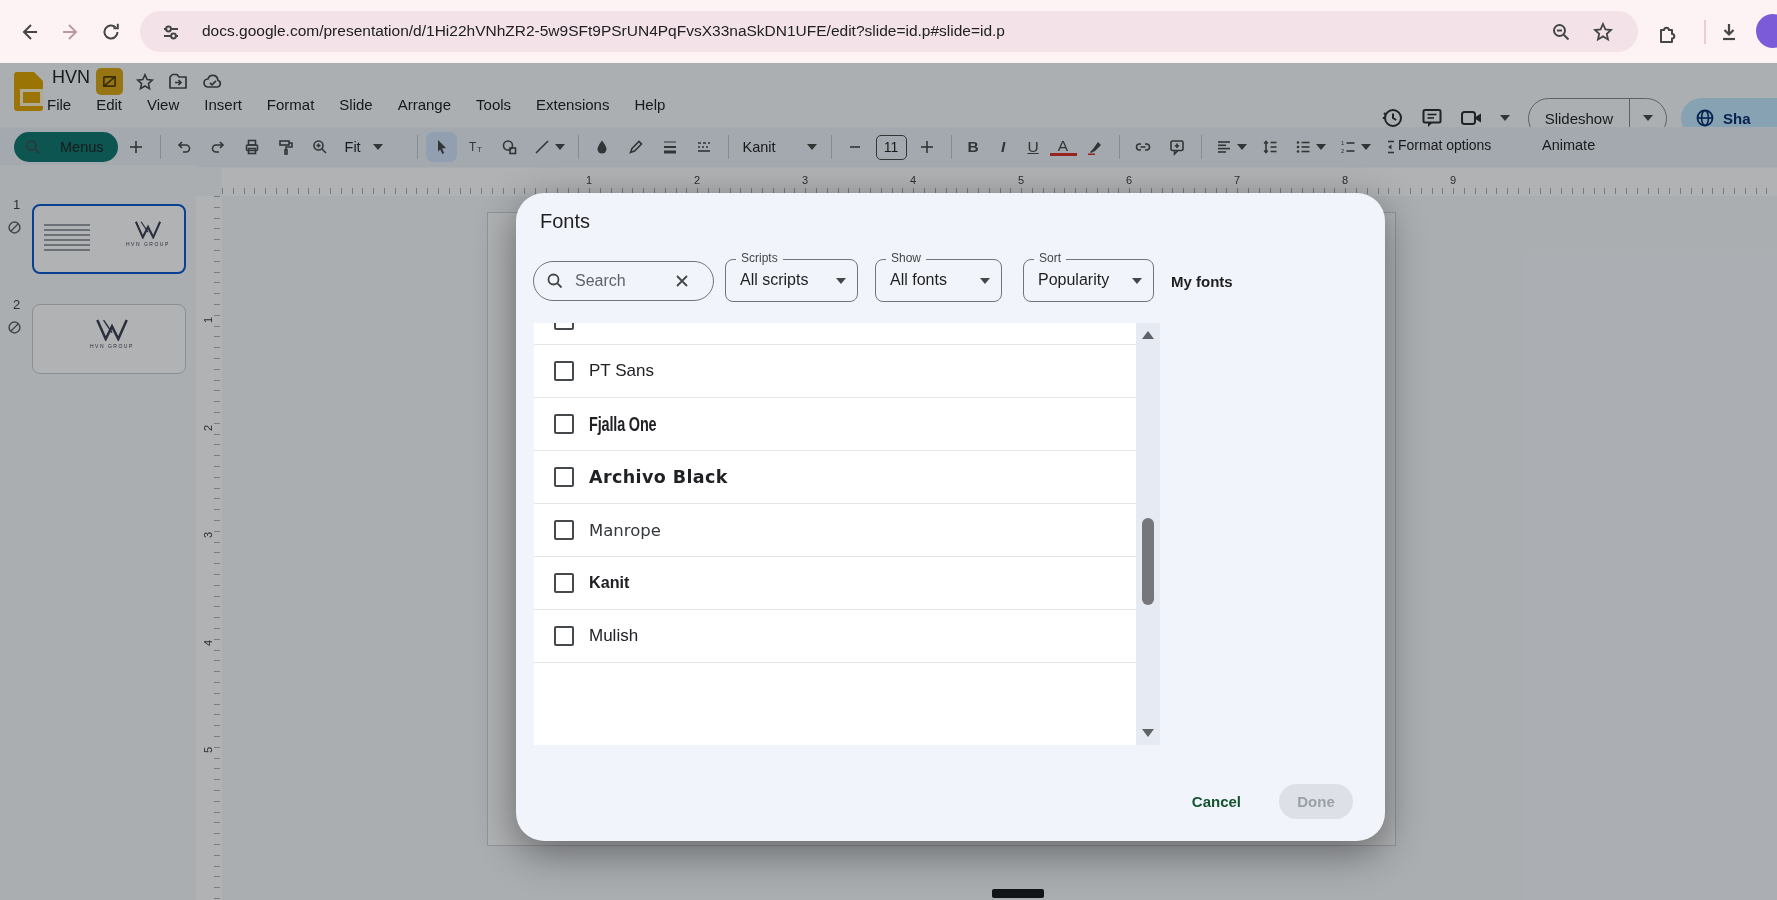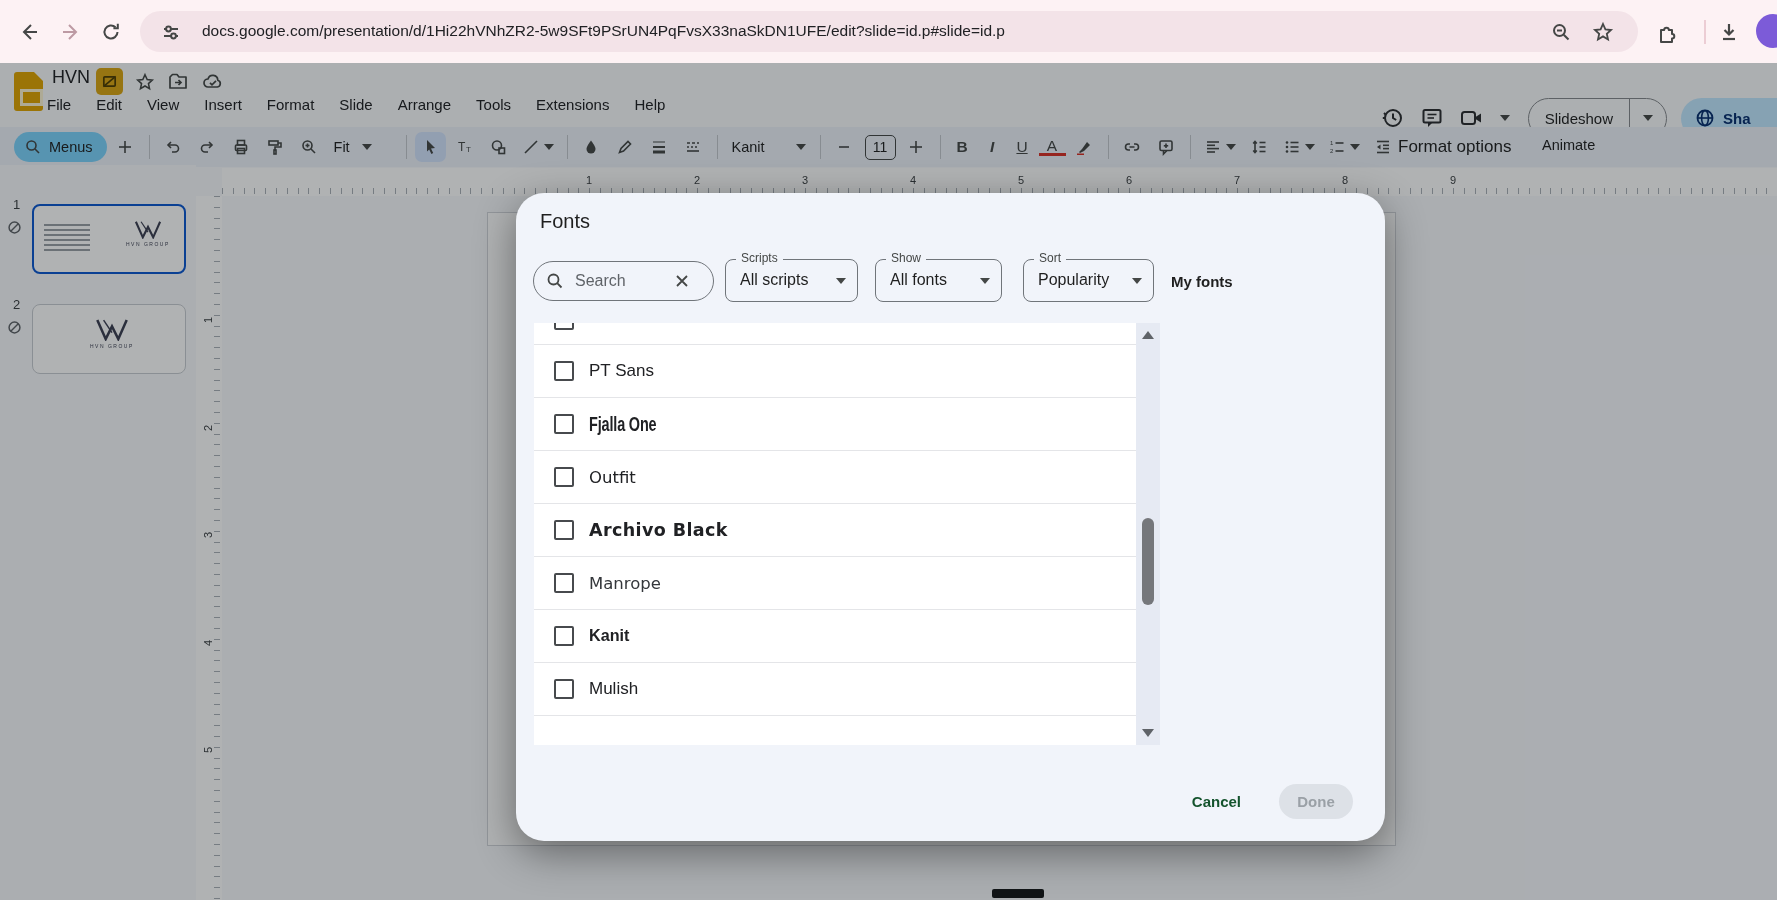--- a/index.html
+++ b/index.html
@@ -37,28 +37,28 @@
   .slideshow-btn .sep{width:1px;height:41px;background:#85888c;}
   .slideshow-btn .dd{width:36px;display:flex;align-items:center;justify-content:center;height:41px;}
   .share-btn{height:41px;min-width:96px;background:#c2e7ff;border-radius:21px 0 0 21px;display:flex;align-items:center;gap:8px;padding:0 14px;color:#062e6f;font-size:15px;font-weight:700;}
 
   
   .toolbar{position:absolute;left:0;top:64px;width:1777px;height:40px;background:#edf2fa;display:flex;align-items:center;padding-left:14px;}
   .tb-flex{display:flex;align-items:center;gap:3px;width:1380px;overflow:hidden;}
   .tb{width:31px;height:30px;border-radius:7px;display:flex;align-items:center;justify-content:center;color:#444746;flex:0 0 auto;}
   .tb.sel{background:#d3e3fd;}
   .tb-div{width:1px;height:24px;background:#c3c7cd;margin:0 5px;flex:0 0 auto;}
-  .menus-pill{height:30px;border-radius:15px;background:#7dd3fc;display:flex;align-items:center;gap:7px;padding:0 14px 0 10px;font-size:14.5px;color:#1f1f1f;flex:0 0 auto;}
+  .menus-pill{height:30px;border-radius:15px;background:#0f766e;display:flex;align-items:center;gap:18px;padding:0 14px 0 10px;font-size:14.5px;color:#1f1f1f;flex:0 0 auto;}
   .tb-text{font-size:14.5px;color:#1f1f1f;flex:0 0 auto;display:flex;align-items:center;gap:8px;padding:0 6px;}
   .size-box{width:31px;height:25px;border:1.5px solid #444746;border-radius:5px;display:flex;align-items:center;justify-content:center;font-size:14px;color:#1f1f1f;flex:0 0 auto;margin:0 2px;}
   .tb-letter{font-size:15.5px;font-weight:700;color:#444746;width:27px;text-align:center;flex:0 0 auto;}
   .tb-letter.it{font-style:italic;font-weight:600;}
   .tb-letter.un{text-decoration:underline;font-weight:500;}
   .tb-letter.tc{font-weight:500;border-bottom:3px solid #d93025;line-height:15px;}
-  .fmt-opts{position:absolute;left:1398px;top:74px;font-size:17px;color:#1f1f1f;}
+  .fmt-opts{position:absolute;left:1398px;top:74px;font-size:14px;color:#1f1f1f;}
   .animate{position:absolute;left:1542px;top:74px;font-size:14.5px;color:#1f1f1f;}
 
   
   .hruler{position:absolute;left:222px;top:105px;width:1555px;height:28px;background:#ffffff;}
   .hruler .num{position:absolute;top:6px;font-size:11px;color:#3c4043;}
   .hruler .ticks{position:absolute;left:0;right:0;bottom:2px;height:6px;
     background:repeating-linear-gradient(to right,#aab0b7 0 1px,transparent 1px 10.8px);}
   .vruler{position:absolute;left:196px;top:133px;width:26px;height:704px;background:#ffffff;}
   .vruler .num{position:absolute;left:3px;width:18px;text-align:center;font-size:11px;color:#3c4043;transform:rotate(-90deg);}
   .vruler .ticks{position:absolute;top:0;bottom:0;right:2px;width:6px;
@@ -569,24 +569,20 @@
       <div class="frow">
         <span class="cb"></span>
     <span class="fname fs-ptsans">PT Sans</span>
       </div>
       <div class="frow">
         <span class="cb"></span>
     <span class="fname fs-fjalla">Fjalla One</span>
       </div>
       <div class="frow">
         <span class="cb"></span>
-    <span class="fname fs-outfit">Outfit</span>
-      </div>
-      <div class="frow">
-        <span class="cb"></span>
     <span class="fname fs-archivo">Archivo Black</span>
       </div>
       <div class="frow">
         <span class="cb"></span>
     <span class="fname fs-manrope">Manrope</span>
       </div>
       <div class="frow">
         <span class="cb"></span>
     <span class="fname fs-kanit">Kanit</span>
       </div>

